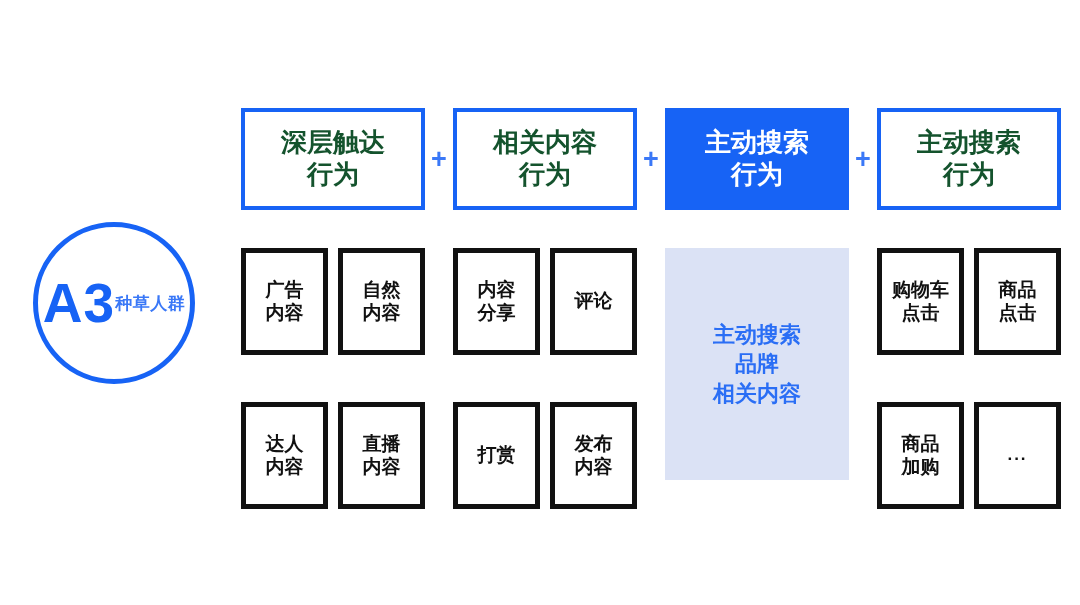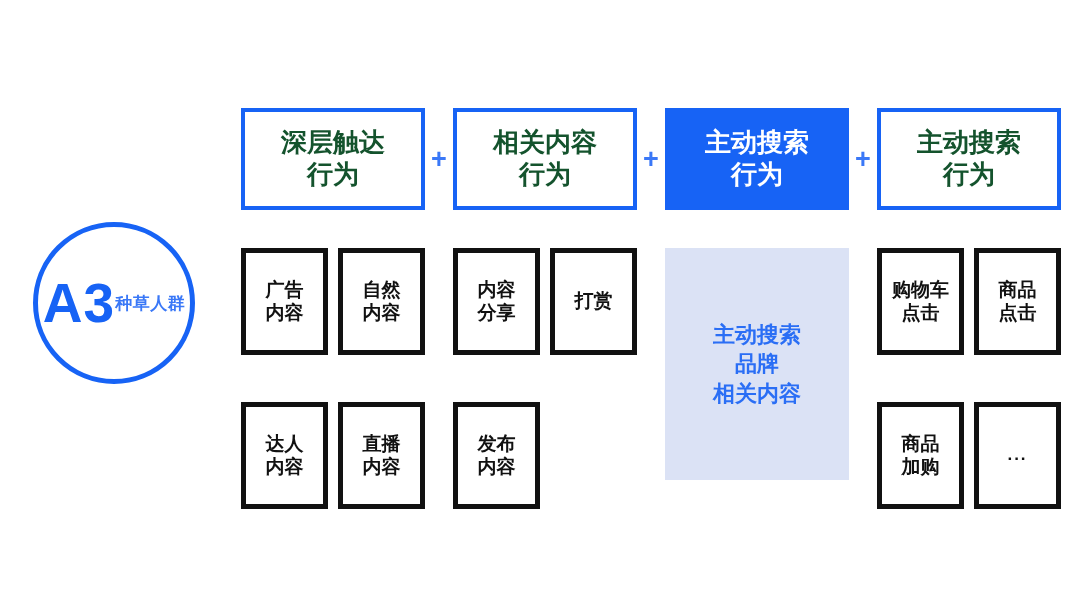--- a/index.html
+++ b/index.html
@@ -173,20 +173,21 @@
 内容</div>
       <div class="cell">直播
 内容</div>
     </div>
 
     <div class="group-spacer"></div>
 
     <div class="group">
       <div class="cell">内容
 分享</div>
+      <div class="cell">评论</div>
       <div class="cell">打赏</div>
       <div class="cell">发布
 内容</div>
     </div>
 
     <div class="group-spacer"></div>
 
     <div class="panel">主动搜索
 品牌
 相关内容</div>

